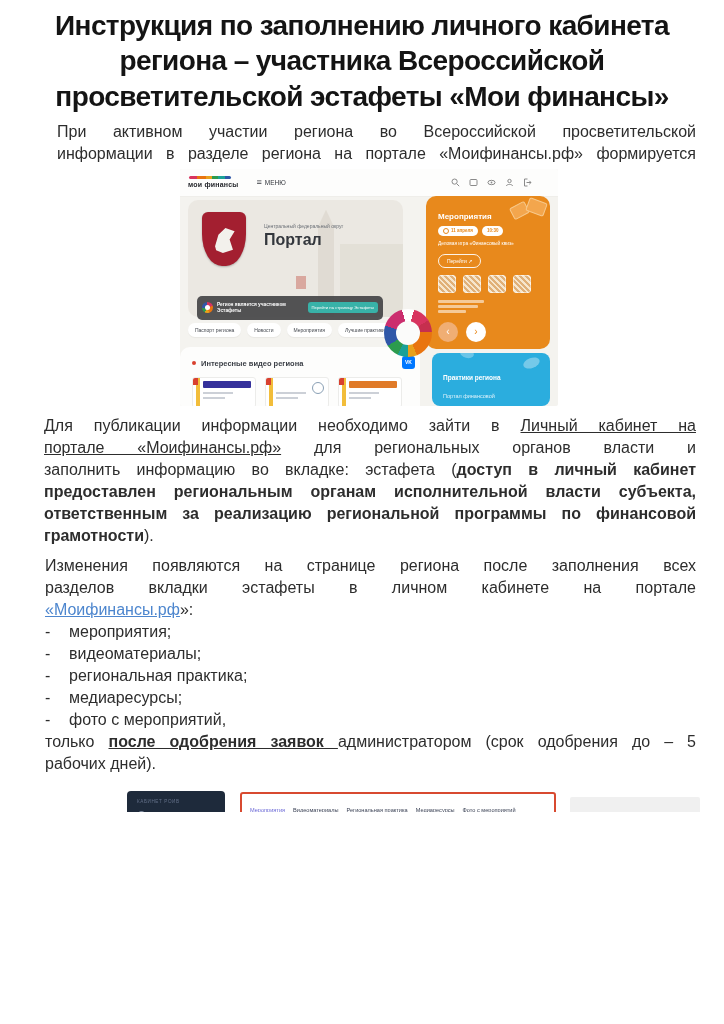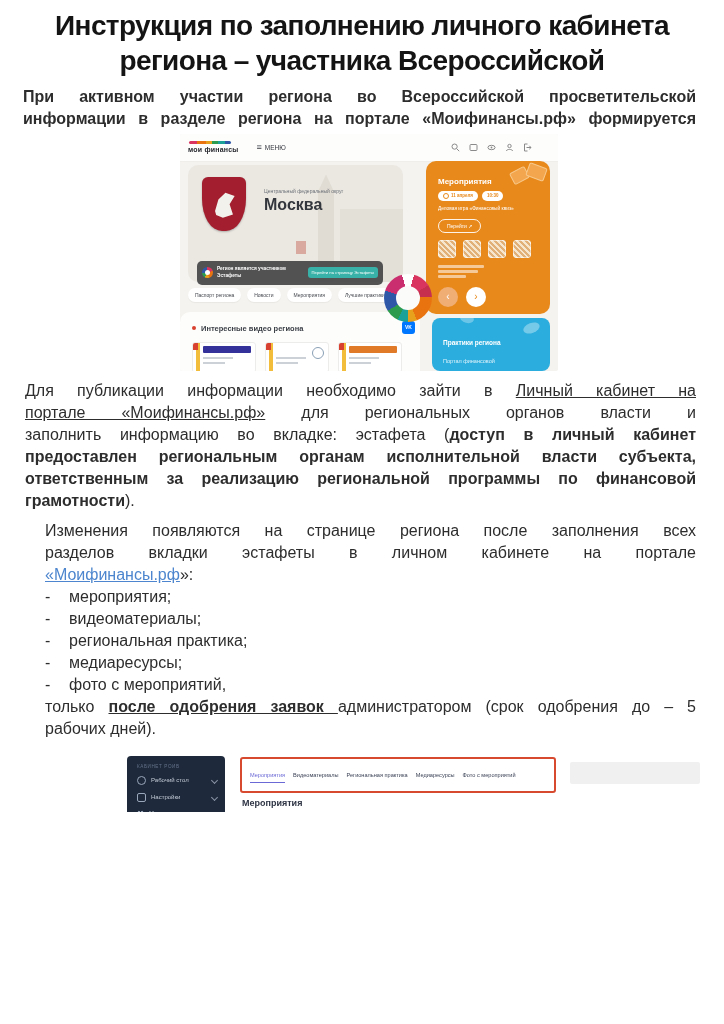--- a/index.html
+++ b/index.html
@@ -4,22 +4,22 @@
 <style>
   html,body{margin:0;padding:0;background:#ffffff;}
   .page{position:relative;width:724px;height:812px;overflow:hidden;background:#ffffff;
         font-family:"Liberation Sans",sans-serif;}
 
   
   .doc-title{margin:8px 8px 0;text-align:center;color:#141414;font-weight:bold;
              font-size:28px;line-height:1.26;letter-spacing:-0.6px;}
   .doc-title div{white-space:nowrap;}
   .textblock{color:#2d2d2d;font-size:16px;line-height:22px;}
-  .p1{margin:7px 28px 0 23px;font-weight:bold;}
-  .p2{margin:9px 28px 0 25px;}
+  .p1{margin:7px 28px 0 57px;}
+  .p2{margin:9px 28px 0 44px;}
   .p3{margin:8px 28px 0 45px;}
   .jline{text-align:justify;text-align-last:justify;}
   .lline{text-align:left;}
   .u{text-decoration:underline;}
   .b{font-weight:bold;}
   .bu{font-weight:bold;text-decoration:underline;}
   .blue-link{color:#4d86ce;text-decoration:underline;}
   .li{display:flex;}
   .dash{display:inline-block;flex:0 0 24px;width:24px;}
 
@@ -166,20 +166,21 @@
   .a-arrow{position:absolute;left:0;top:0;pointer-events:none;z-index:5;}
 </style>
 </head>
 <body>
 
 <div class="page">
 
   <h1 class="doc-title">
     <div>Инструкция по заполнению личного кабинета</div>
     <div>региона – участника Всероссийской</div>
+    <div>просветительской эстафеты «Мои финансы»</div>
   </h1>
 
   <div class="textblock p1">
     <div class="jline">При активном участии региона во Всероссийской просветительской</div>
     <div class="jline">информации в разделе региона на портале «Моифинансы.рф» формируется</div>
   </div>
 
   <div class="portal">
     <div class="p-header">
       <div class="p-logo">
@@ -223,21 +224,21 @@
           </span>
       </div>
     </div>
 
     <div class="p-hero">
       <div class="tower1"></div>
       <div class="tower2"></div>
       <div class="tower3"></div>
       <div class="p-coat"></div>
       <div class="p-district">Центральный федеральный округ</div>
-      <div class="p-region">Москва</div>
+      <div class="p-region">Портал</div>
     </div>
     <div class="p-banner">
       <span class="p-banner-donut"></span>
       <span class="p-banner-text">Регион является участником Эстафеты</span>
       <span class="p-banner-btn">Перейти на страницу Эстафеты</span>
     </div>
 
     <div class="p-orange">
       <div class="deco-card d1"></div>
       <div class="deco-card d2"></div>

